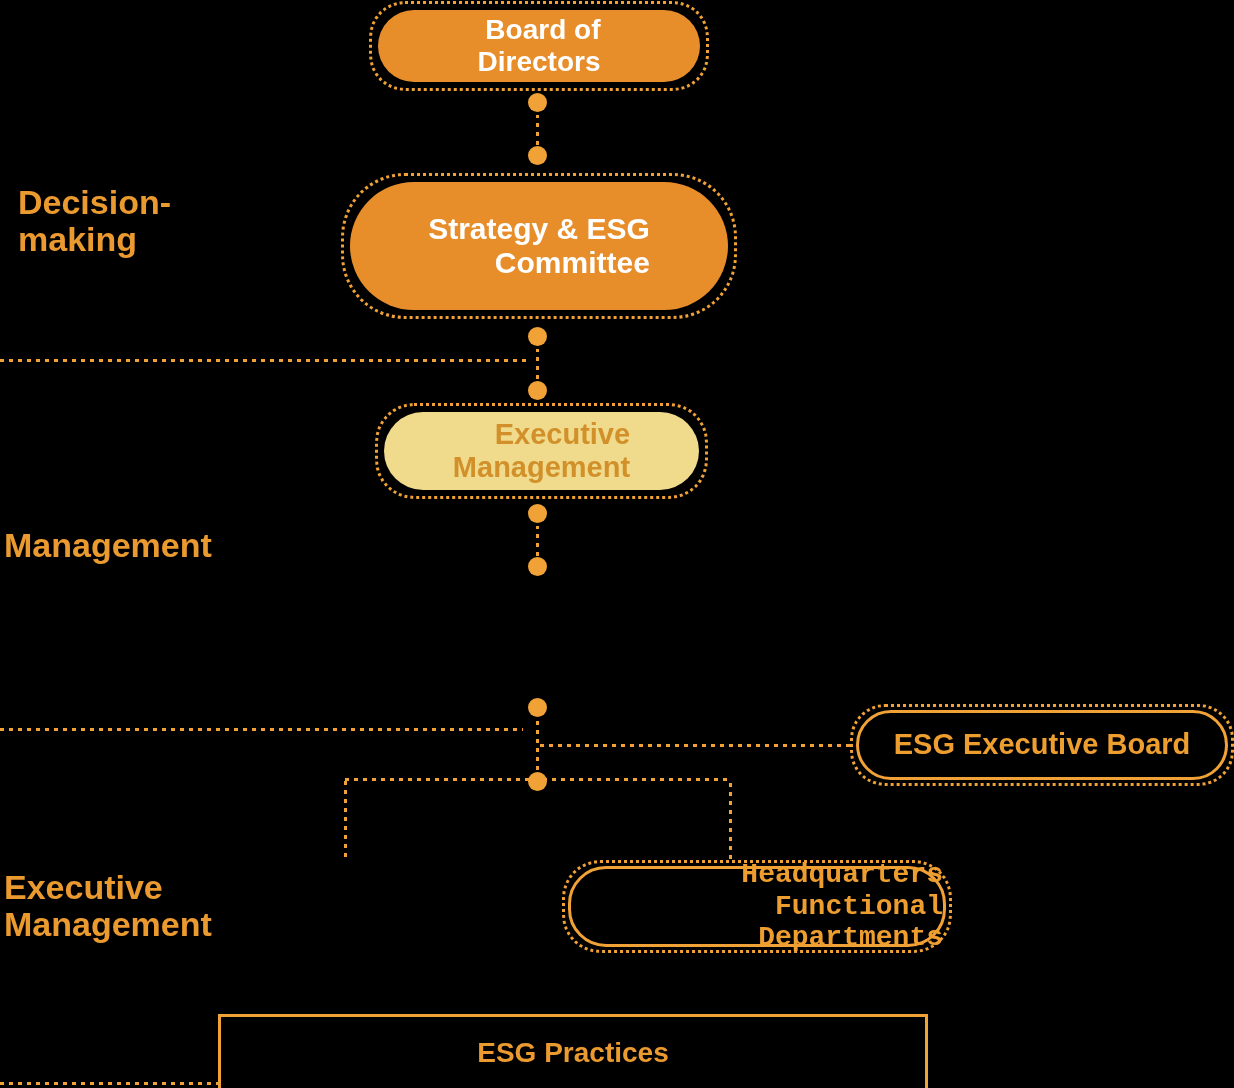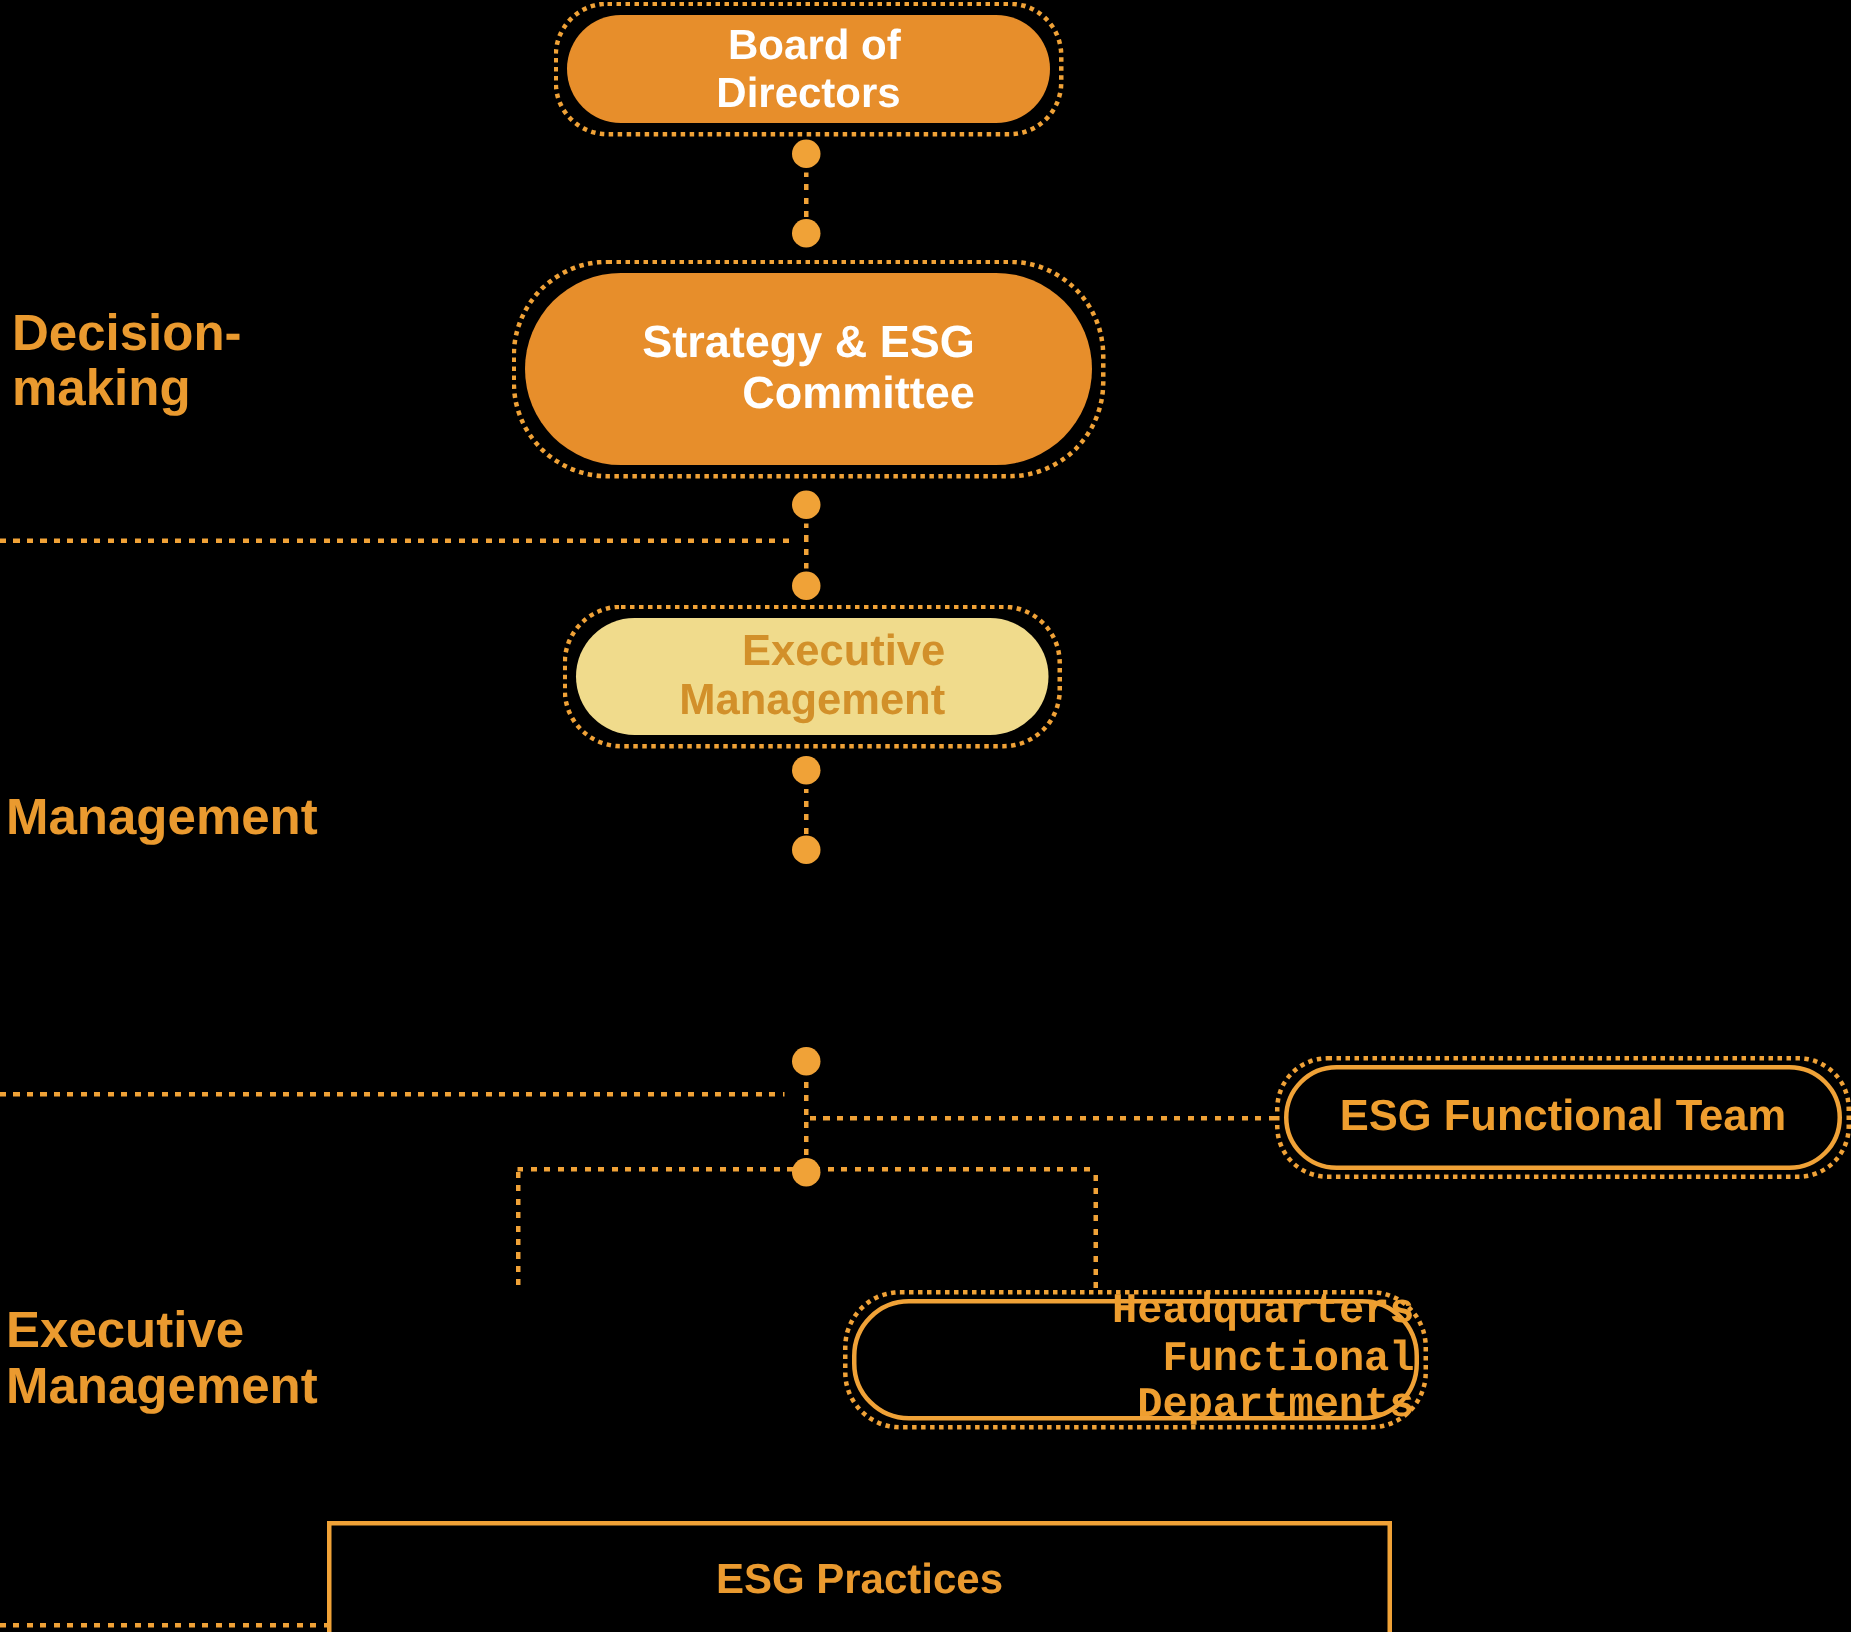--- a/index.html
+++ b/index.html
@@ -49,21 +49,21 @@
   .cdot{
     position:absolute;width:19px;height:19px;border-radius:50%;
     background:var(--line);
   }
 </style>
 </head>
 <body>
 
 <div id="canvas">
 
-  <div class="side-label" style="left:8px;top:184px;margin-top:20px;">Decision-
+  <div class="side-label" style="left:18px;top:184px;">Decision-
 making</div>
   <div class="side-label" style="left:4px;top:527px;">Management</div>
   <div class="side-label" style="left:4px;top:869px;">Executive
 Management</div>
 
   <div class="node pill-solid" style="left:378px;top:10px;width:322px;height:72px;border-radius:36px;font-size:28px;">Board of
 Directors</div>
 
   <div class="cdot" style="left:528px;top:93px;"></div>
   <div class="vdot" style="left:536px;top:115px;height:30px;"></div>
@@ -87,21 +87,21 @@
 
 
   <div class="cdot" style="left:528px;top:698px;"></div>
   <div class="vdot" style="left:536px;top:720px;height:50px;"></div>
   <div class="cdot" style="left:528px;top:772px;"></div>
 
   <div class="hdot" style="left:0;top:728px;width:523px;"></div>
 
   <div class="hdot" style="left:540px;top:744px;width:311px;"></div>
 
-  <div class="node pill-outline" style="left:856px;top:710px;width:366px;height:64px;border-radius:35px;font-size:29px;">ESG Functional Team</div>
+  <div class="node pill-outline" style="left:856px;top:710px;width:366px;height:64px;border-radius:35px;font-size:29px;">ESG Executive Board</div>
 
   <div class="hdot" style="left:345px;top:778px;width:386px;"></div>
   <div class="vdot" style="left:344px;top:781px;height:76px;"></div>
   <div class="vdot" style="left:729px;top:781px;height:78px;"></div>
 
 
   <div class="node pill-outline" style="left:568px;top:866px;width:372px;height:75px;border-radius:38px;font-size:28px;font-family:Liberation Mono, monospace;">Headquarters Functional
 Departments</div>
 
   <div class="hdot" style="left:0;top:1082px;width:218px;"></div>

